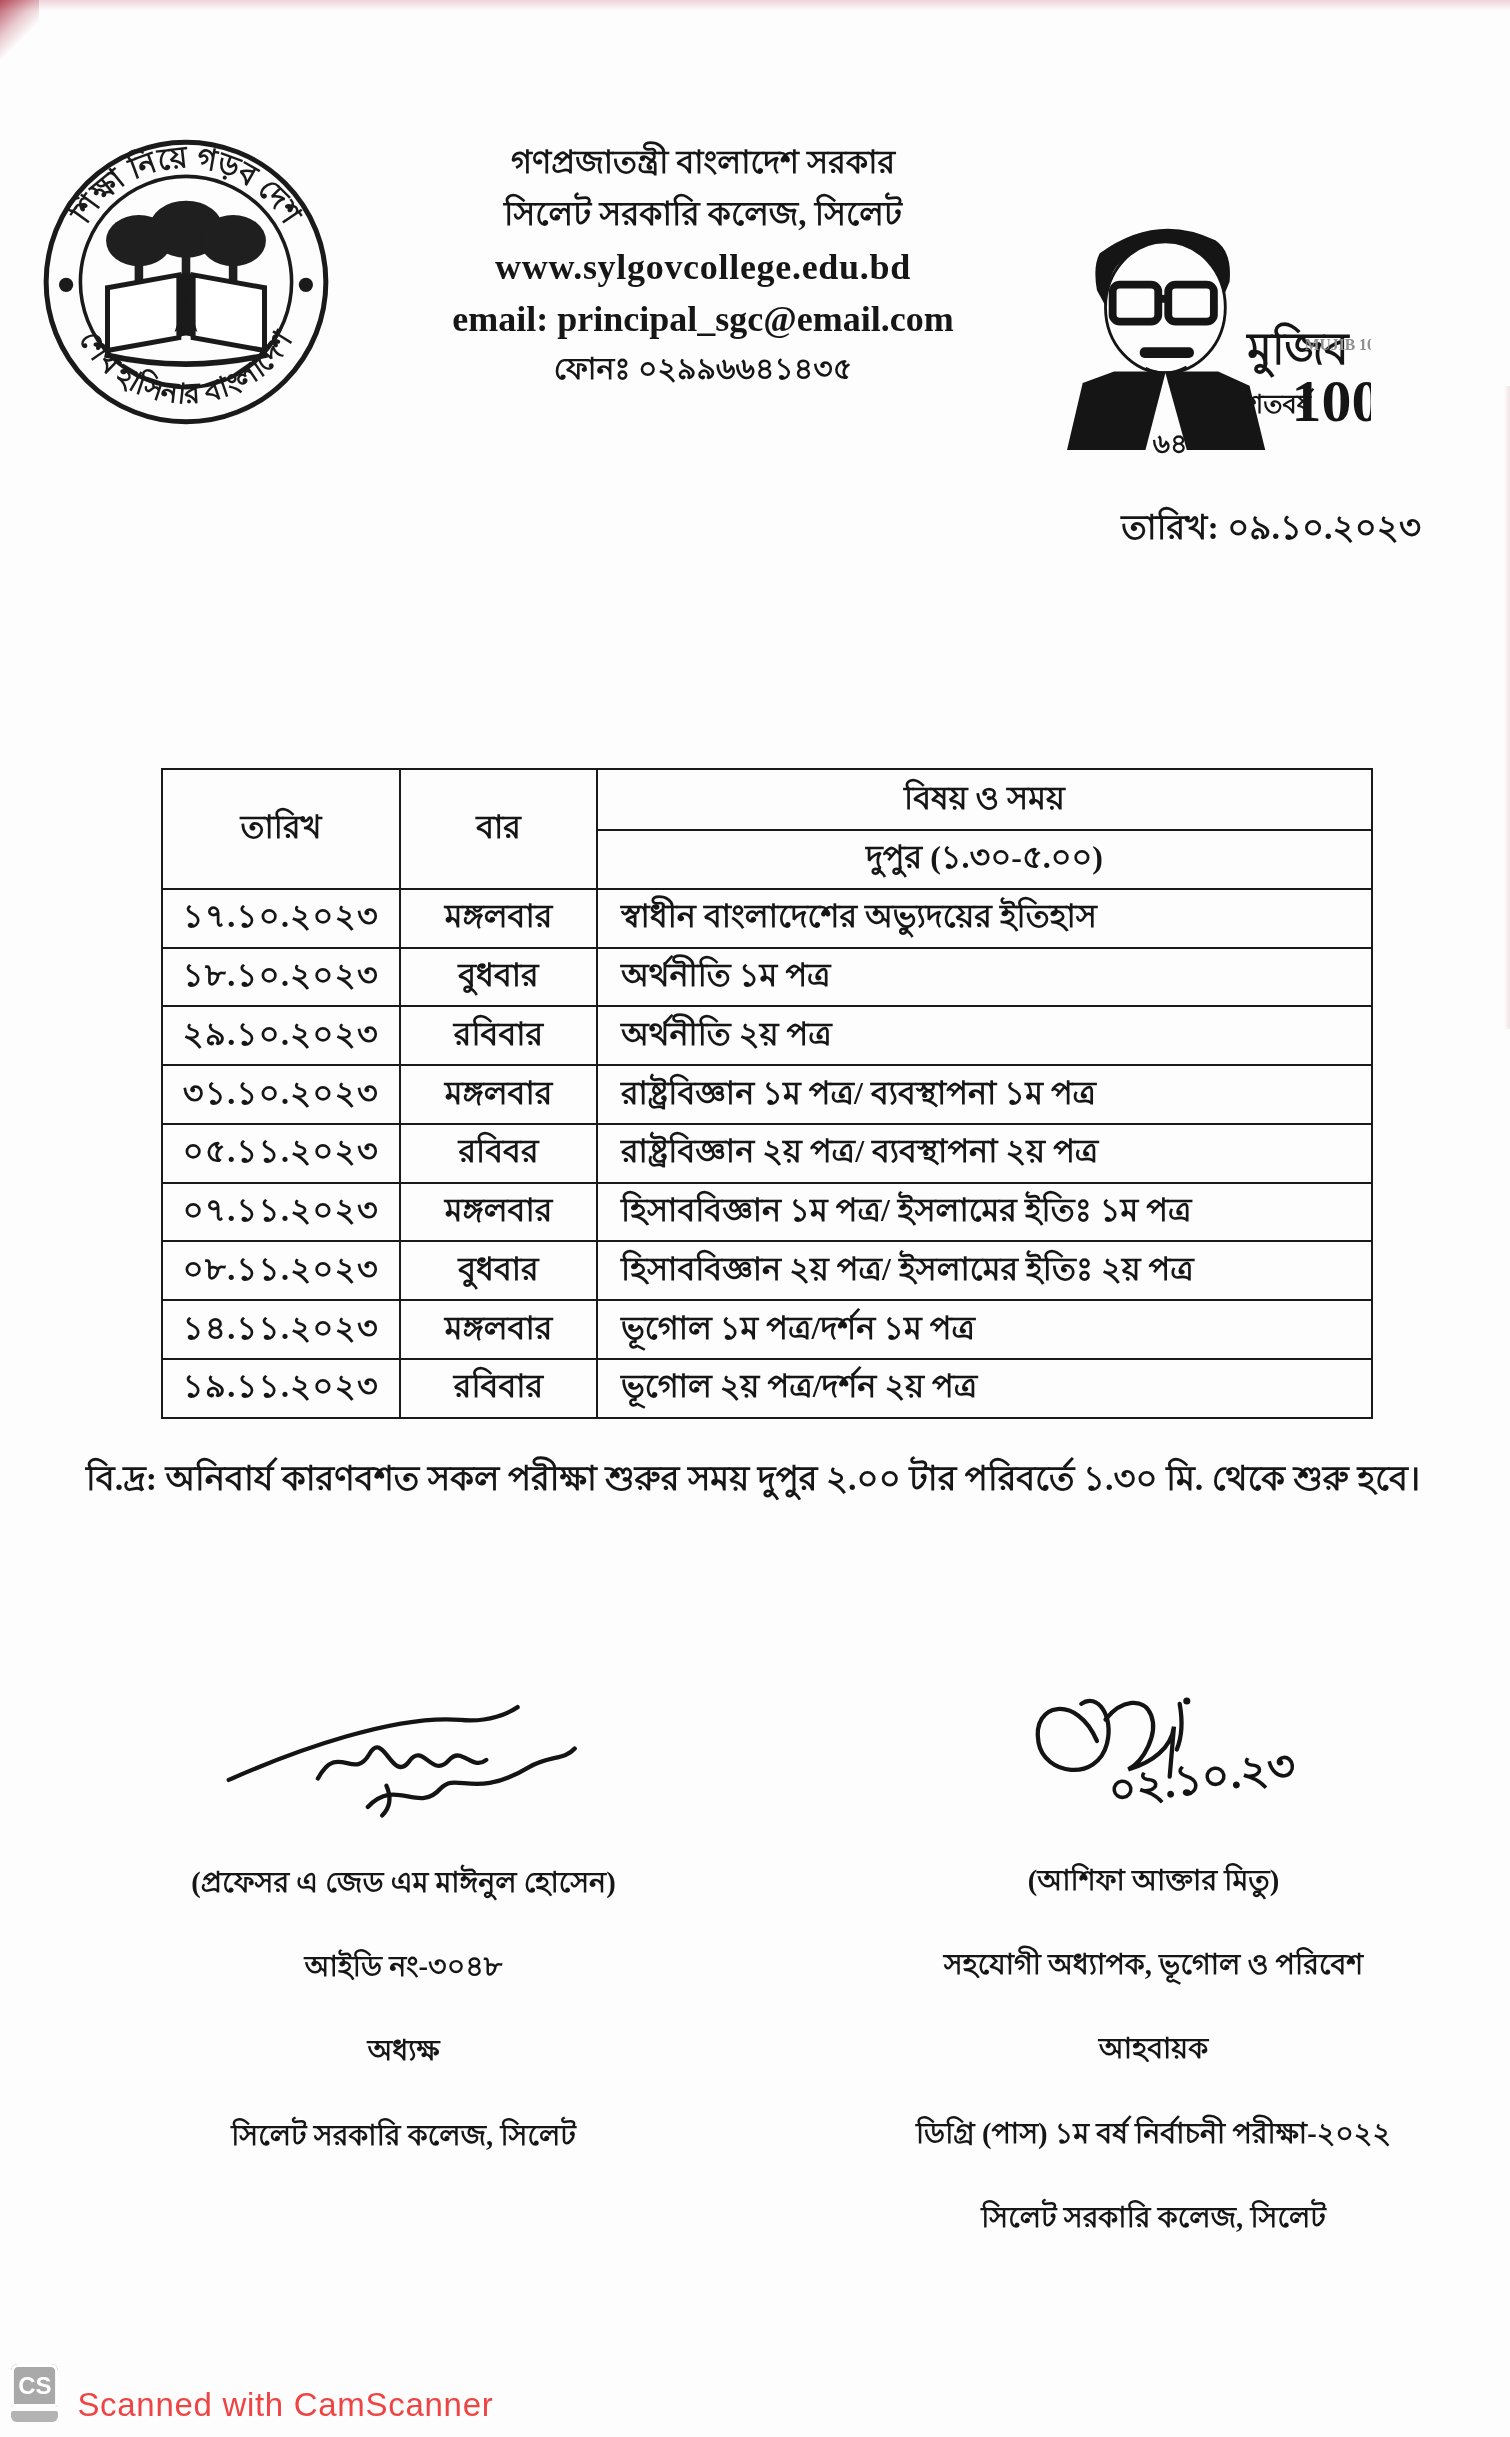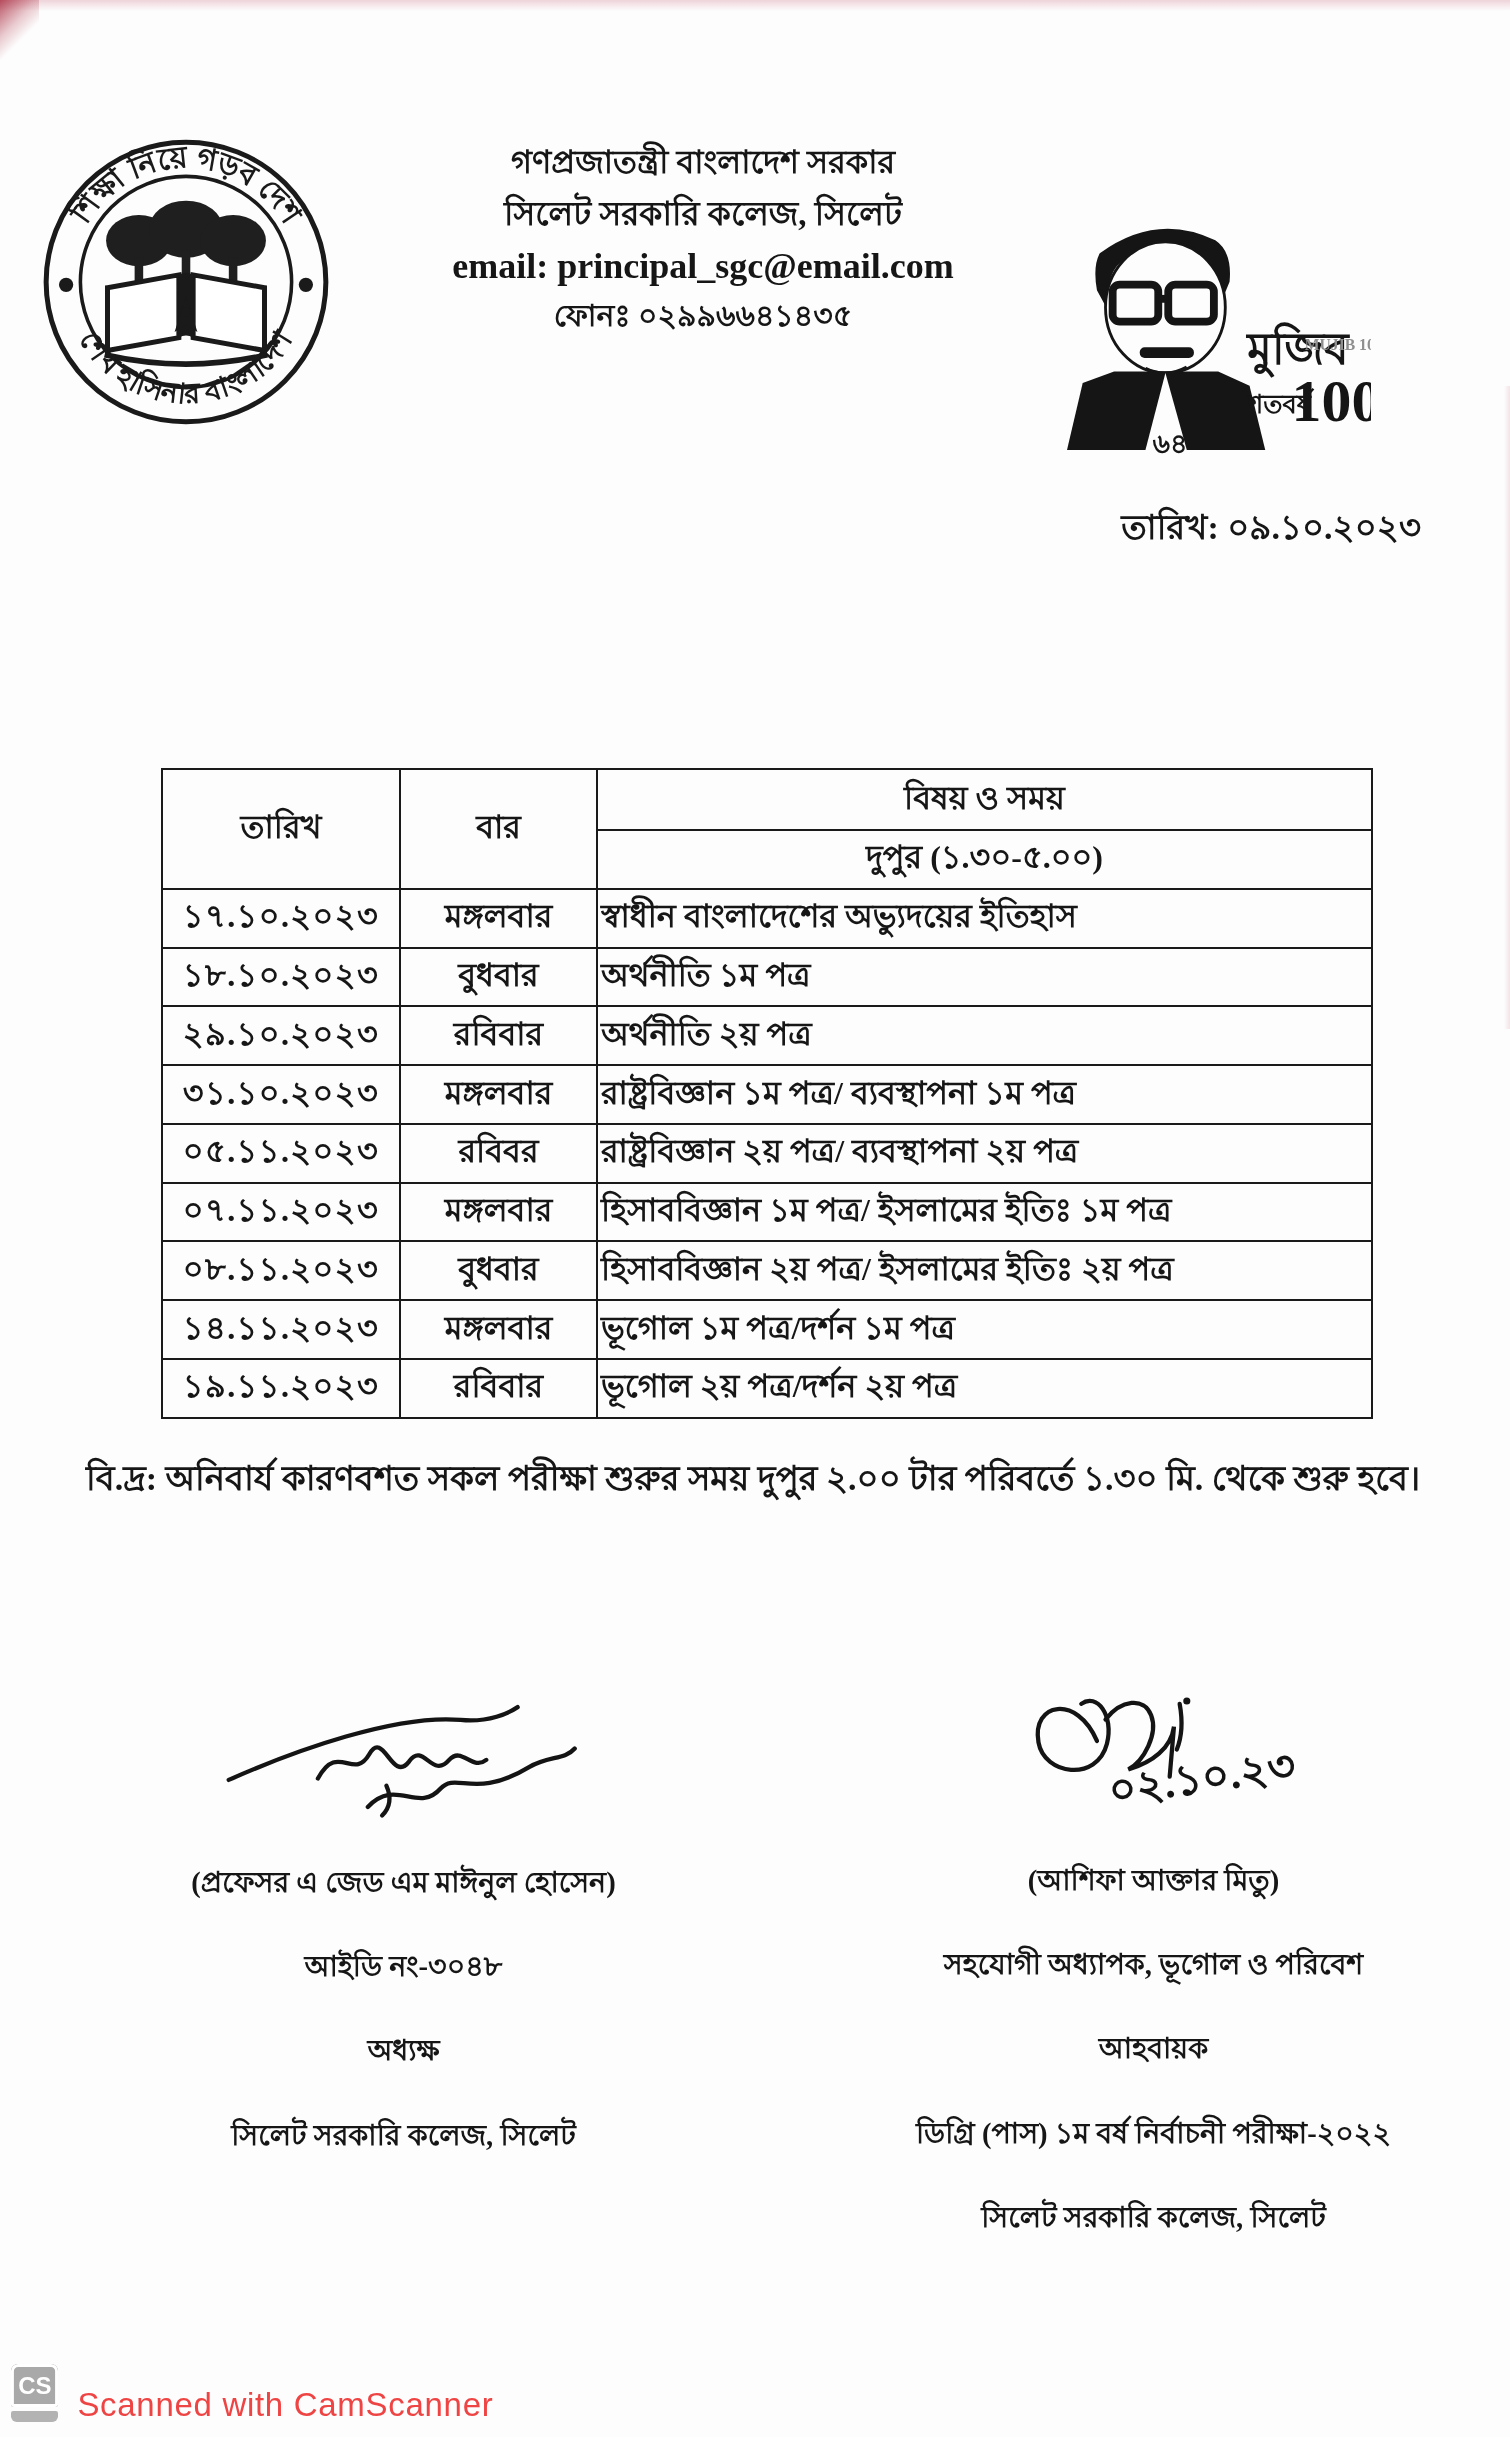--- a/index.html
+++ b/index.html
@@ -42,21 +42,21 @@
   .title-wrap span { display:inline-block; font-size:42px; font-weight:700;
     padding:0 4.3px 10px 4.3px; border-bottom:3.6px solid #1a1a1a; }
 
   
   table.routine { position:absolute; left:161px; top:768px; width:1210px;
     border-collapse:collapse; table-layout:fixed; }
   table.routine td {
     border:2.9px solid #1a1a1a; font-size:32px; font-weight:700;
     text-align:center; vertical-align:middle; padding:1.4px 4.3px;
   }
-  table.routine td.subject { text-align:left; padding-left:3px; }
+  table.routine td.subject { text-align:left; padding-left:23px; }
   tr.hrow1 td { height:61px; }
   tr.hrow2 td { height:54px; }
   tr.drow td { height:57px; }
   td.datecell { letter-spacing:1.4px; }
 
   
   .note { position:absolute; left:86px; top:1448px; width:1357px;
     font-size:34px; font-weight:700; line-height:1.8; }
 
   
@@ -118,20 +118,21 @@
         <path d="M206,230 L190,280 L206,270 L222,280 Z" fill="#1a1a1a"></path>
         <circle cx="206" cy="252" r="7" fill="#1a1a1a"></circle>
         <path d="M92,312 Q206,338 320,312" fill="none" stroke="#1a1a1a" stroke-width="8"></path>
       </g>
     </svg>
   </div>
 
   <div class="letterhead">
     <div class="lh-line1">গণপ্রজাতন্ত্রী বাংলাদেশ সরকার</div>
     <div class="lh-line3">সিলেট সরকারি কলেজ, সিলেট</div>
+    <div class="lh-web">www.sylgovcollege.edu.bd</div>
     <div class="lh-email">email: principal_sgc@email.com</div>
     <div class="lh-phone">ফোনঃ ০২৯৯৬৬৪১৪৩৫</div>
   </div>
 
   <div class="mujib">
     <svg width="357" height="251" viewBox="0 0 500 352">
 
       <path d="M120,76 Q200,18 282,58 Q306,74 302,116 L288,150 Q280,92 242,80 Q180,62 146,92 Q132,106 128,150 L116,128 Q110,94 120,76 Z" fill="#151515"></path>
       <ellipse cx="212" cy="152" rx="84" ry="92" fill="#fdfdfd" stroke="#151515" stroke-width="4"></ellipse>
 

